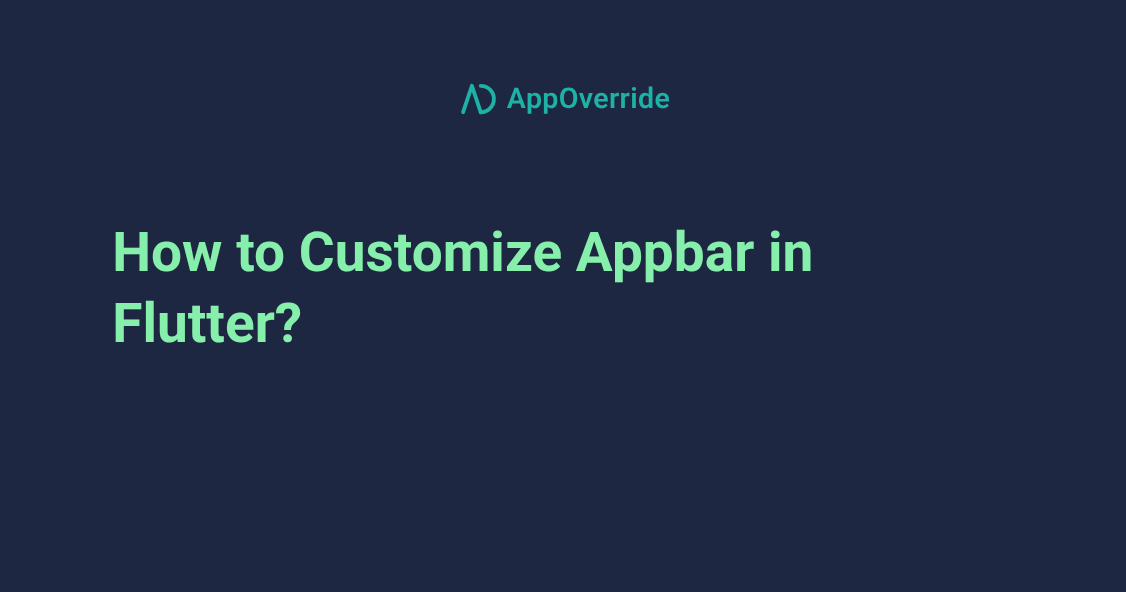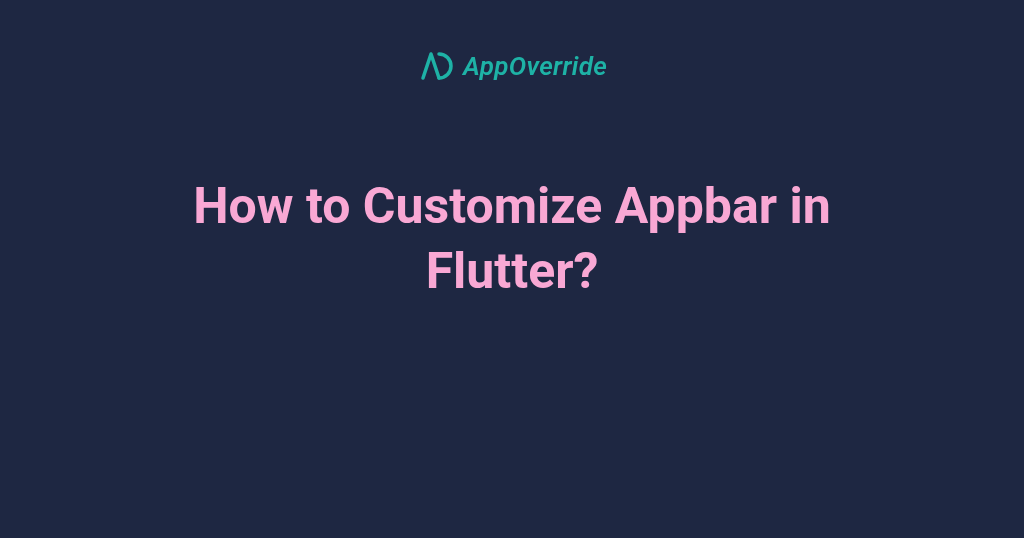--- a/index.html
+++ b/index.html
@@ -11,44 +11,42 @@
       width: 1024px;
       height: 538px;
       background-color: #1e2742;
       font-family: -apple-system, BlinkMacSystemFont, "Segoe UI", Roboto, "Helvetica Neue", Arial, sans-serif;
       display: flex;
       flex-direction: column;
       align-items: center;
       overflow: hidden;
     }
     .logo-container {
-      margin-top: 48px;
+      margin-top: 72px;
       display: flex;
       align-items: center;
       gap: 10px;
-      font-style: italic;
     }
     .logo-mark {
       width: 36px;
       height: 36px;
       display: flex;
       align-items: center;
       justify-content: center;
     }
     .logo-text {
       color: #1eb2a6;
       font-size: 26px;
       font-weight: 600;
       letter-spacing: 0.3px;
     }
     .headline {
-      color: #f9a8d4;
+      color: #86efac;
       font-size: 50px;
       font-weight: 700;
-      text-align: center;
       margin-top: 90px;
       line-height: 1.3;
       max-width: 820px;
     }
   </style>
 </head>
 <body>
 
 <div class="logo-container">
   <span class="logo-mark">

